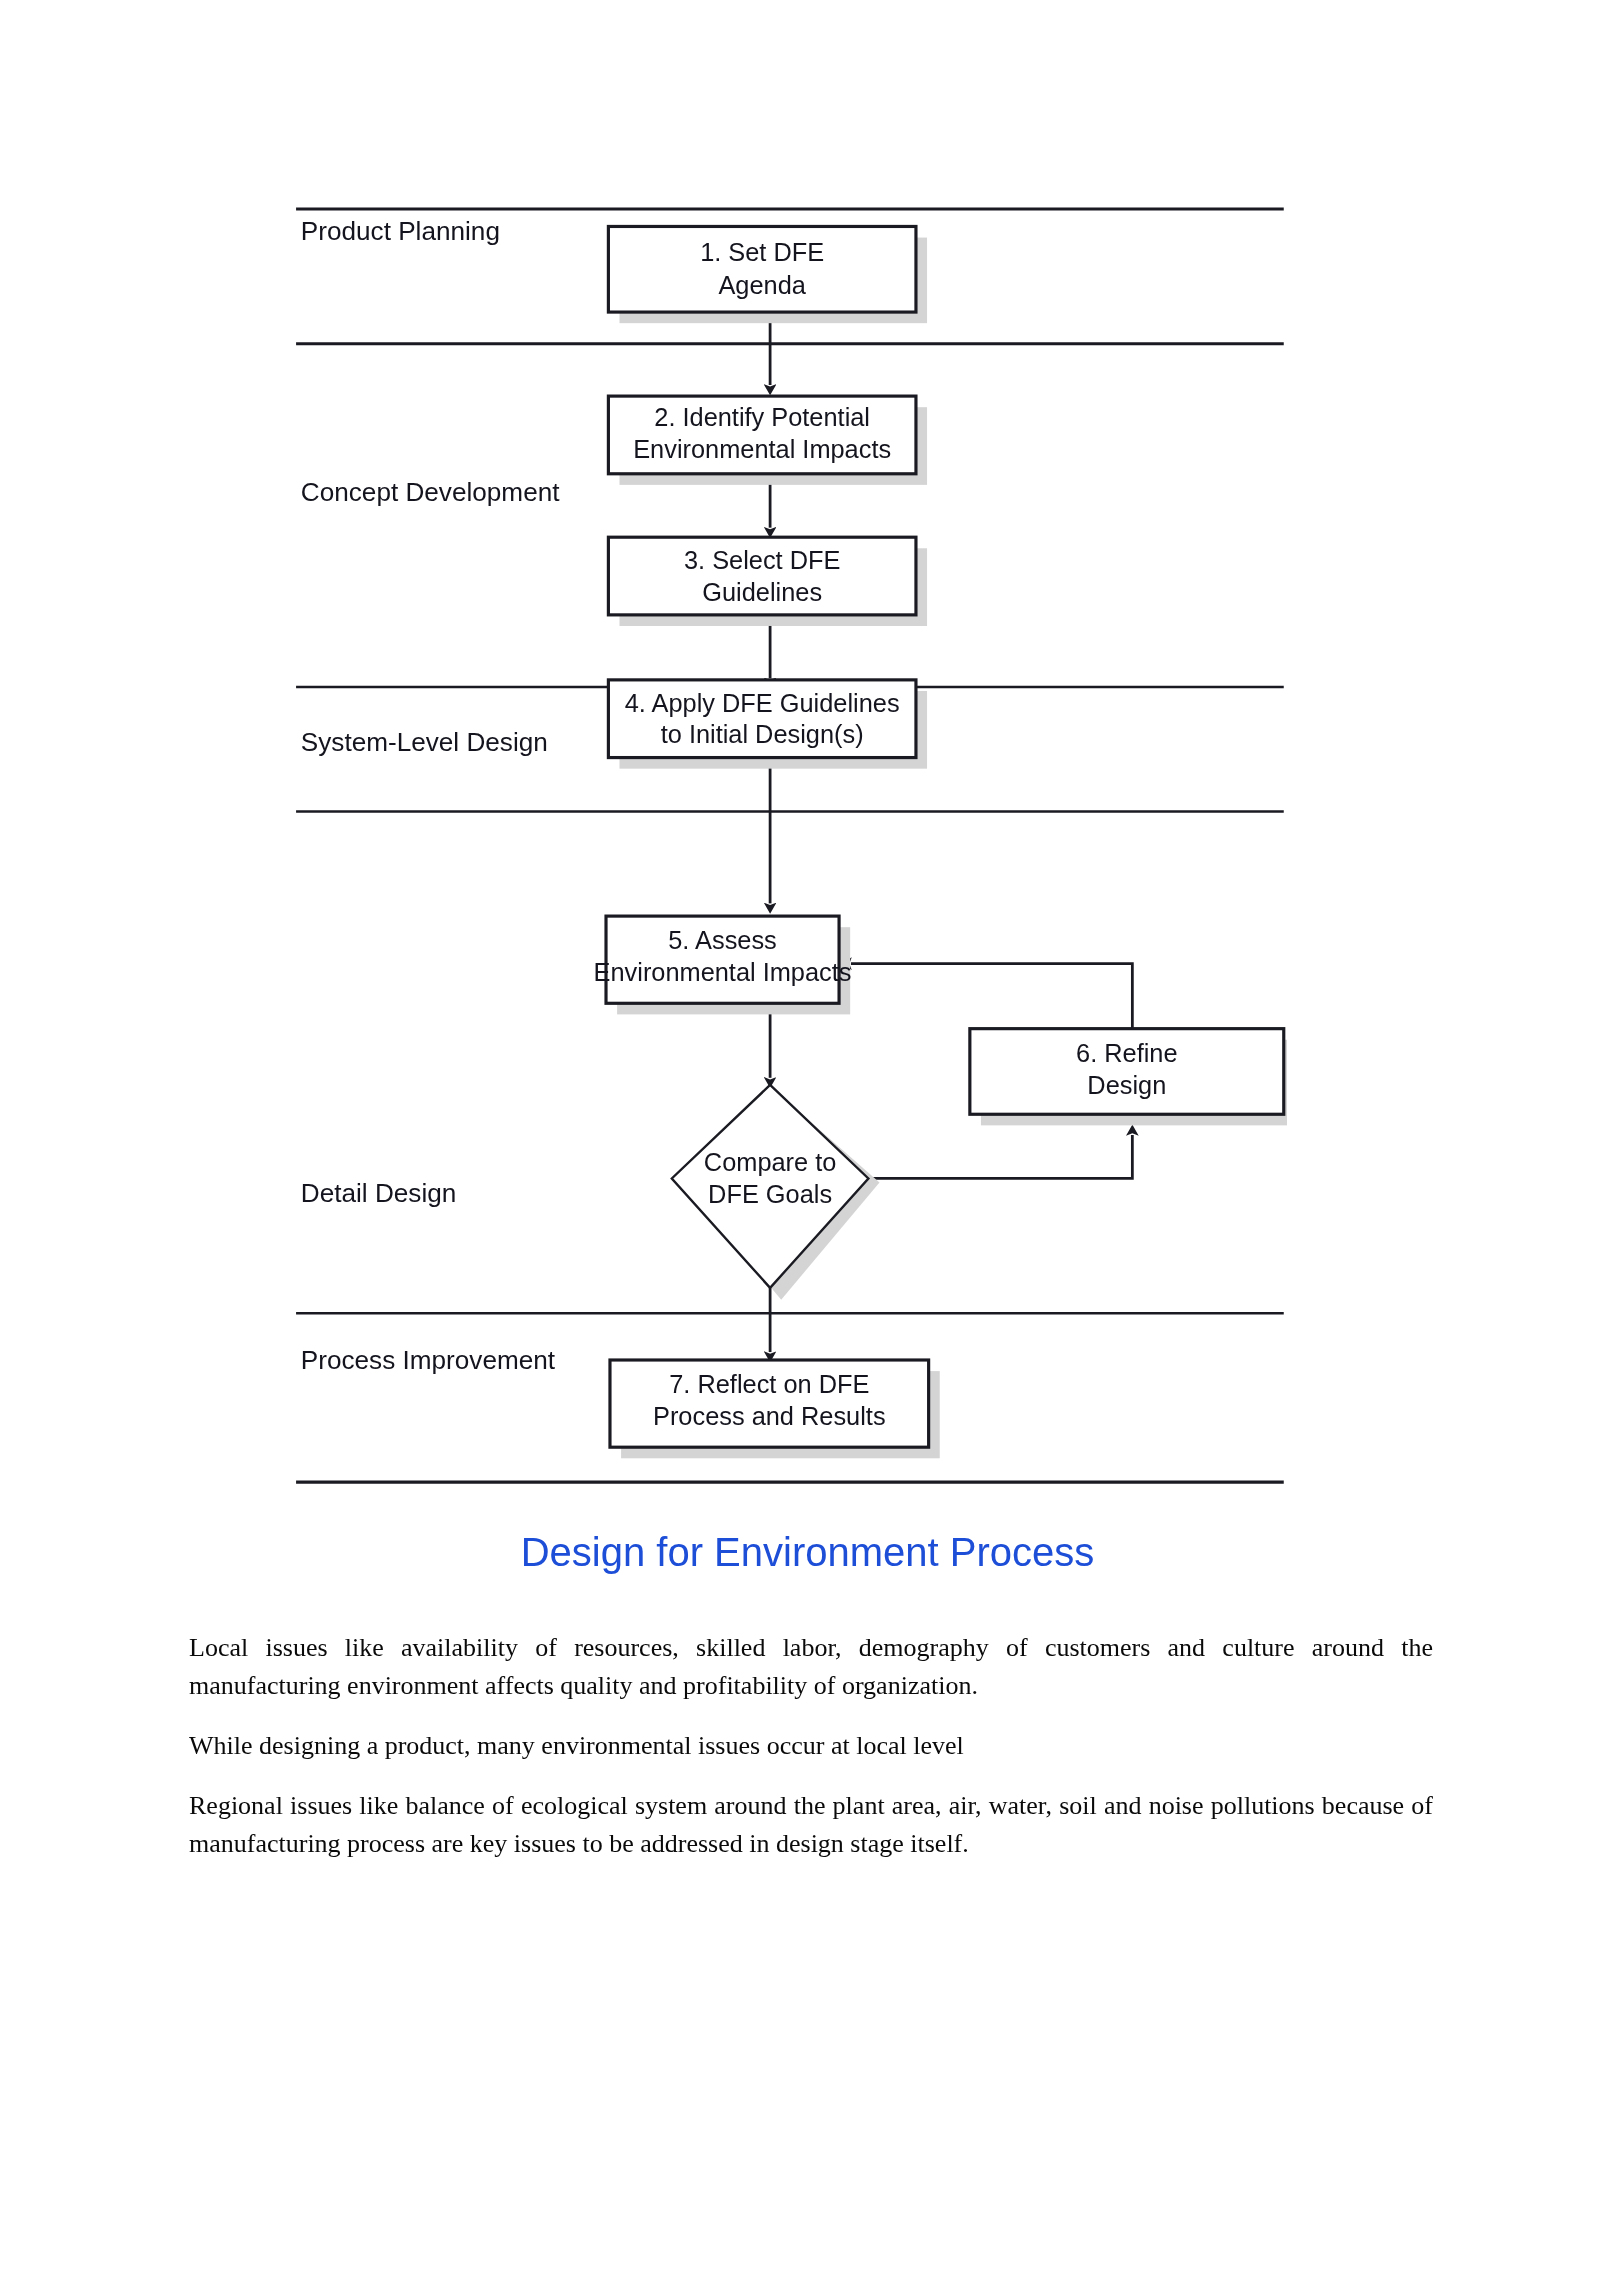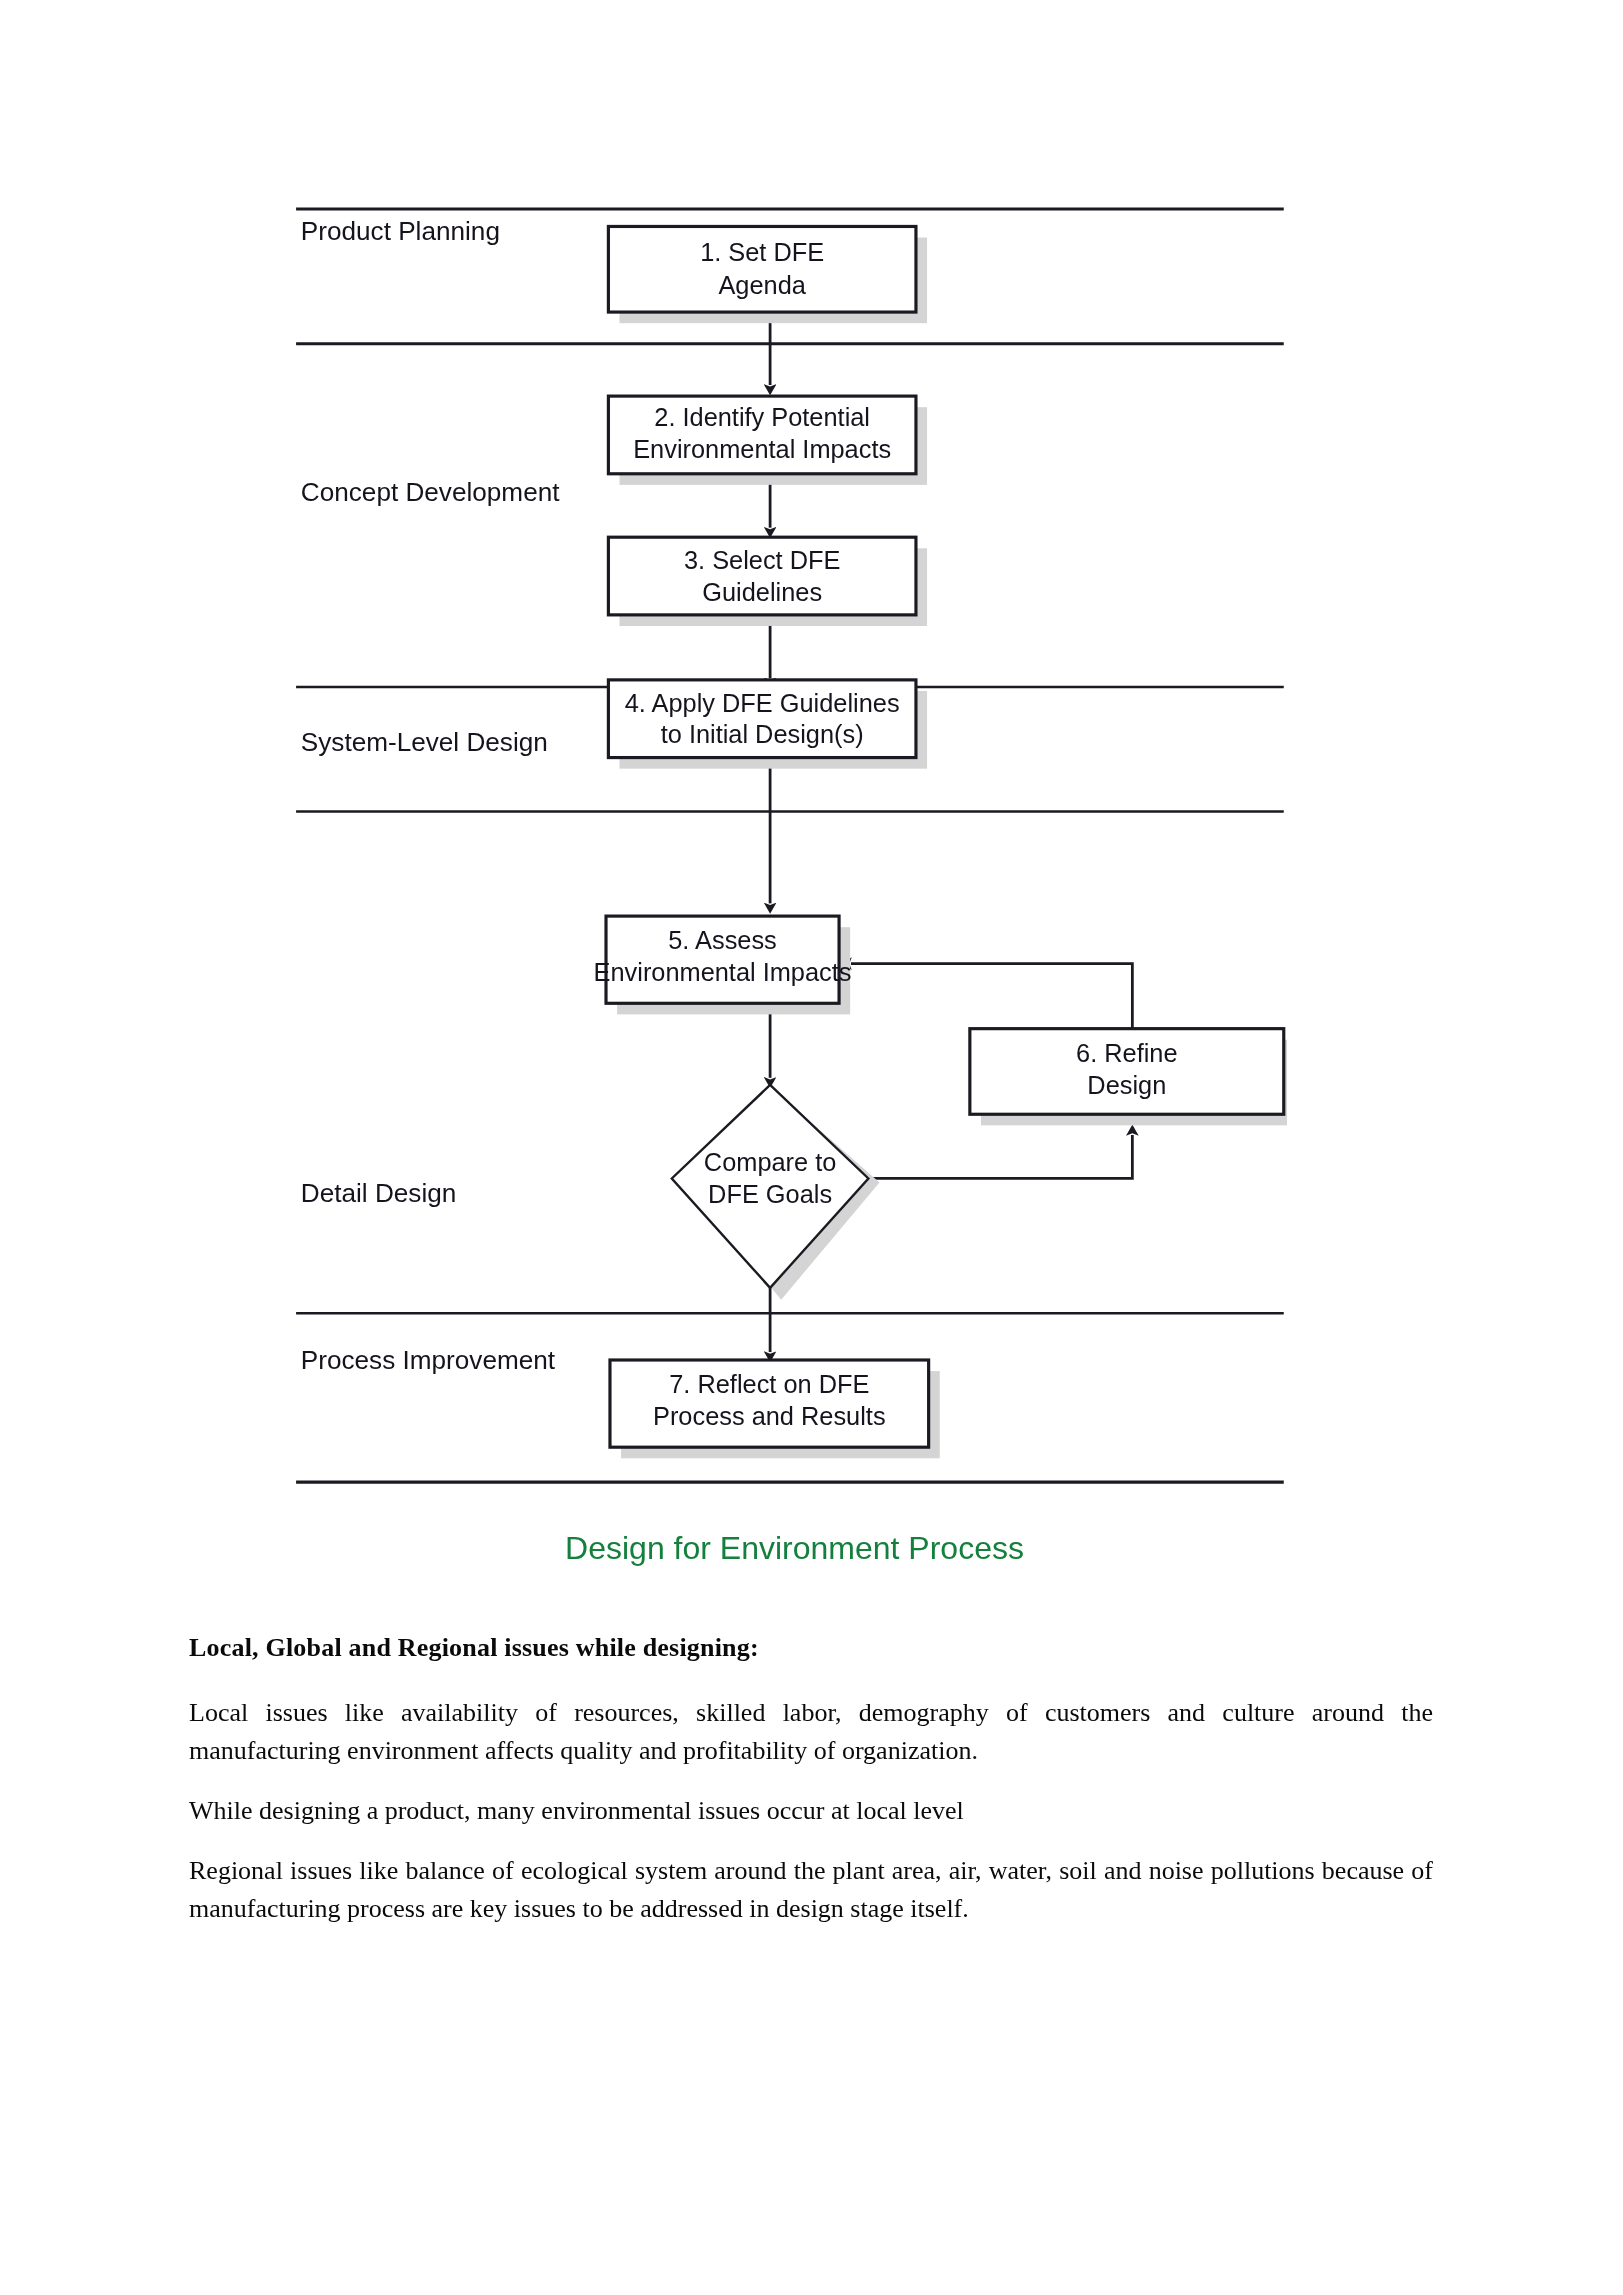--- a/index.html
+++ b/index.html
@@ -166,25 +166,24 @@
 
       <g>
         <rect x="410" y="1490" width="402" height="110" fill="#d4d4d4"></rect>
         <rect x="396" y="1476" width="402" height="110" fill="#ffffff" stroke="#1a1a22" stroke-width="4"></rect>
         <text class="node-text" x="597" y="1518" text-anchor="middle" font-size="32" fill="#14141e">7. Reflect on DFE</text>
         <text class="node-text" x="597" y="1558" text-anchor="middle" font-size="32" fill="#14141e">Process and Results</text>
       </g>
 
     </svg>
 
-    <div class="fig-caption" style="position:absolute; left:3px; top:1340px; width:991px; text-align:center;
-                font-size:32px; color:#15803d;">Design for Environment Process</div>
+    <div class="fig-caption" style="position:absolute; left:16px; top:1340px; width:991px; text-align:center;
+                font-size:40px; color:#1d4ed8;">Design for Environment Process</div>
   </div>
 
   <div id="body-copy">
-    <p class="para heading">Local, Global and Regional issues while designing:</p>
     <p class="para">Local issues like availability of resources, skilled labor, demography of customers   and culture around the manufacturing environment affects quality and profitability of organization.</p>
     <p class="para single">While designing a product, many environmental issues occur at local level</p>
     <p class="para">Regional issues like balance of ecological system around the plant area, air, water, soil and noise pollutions because of manufacturing process are key issues to be addressed in design stage itself.</p>
   </div>
 
 </div>
 
 
 </body></html>

